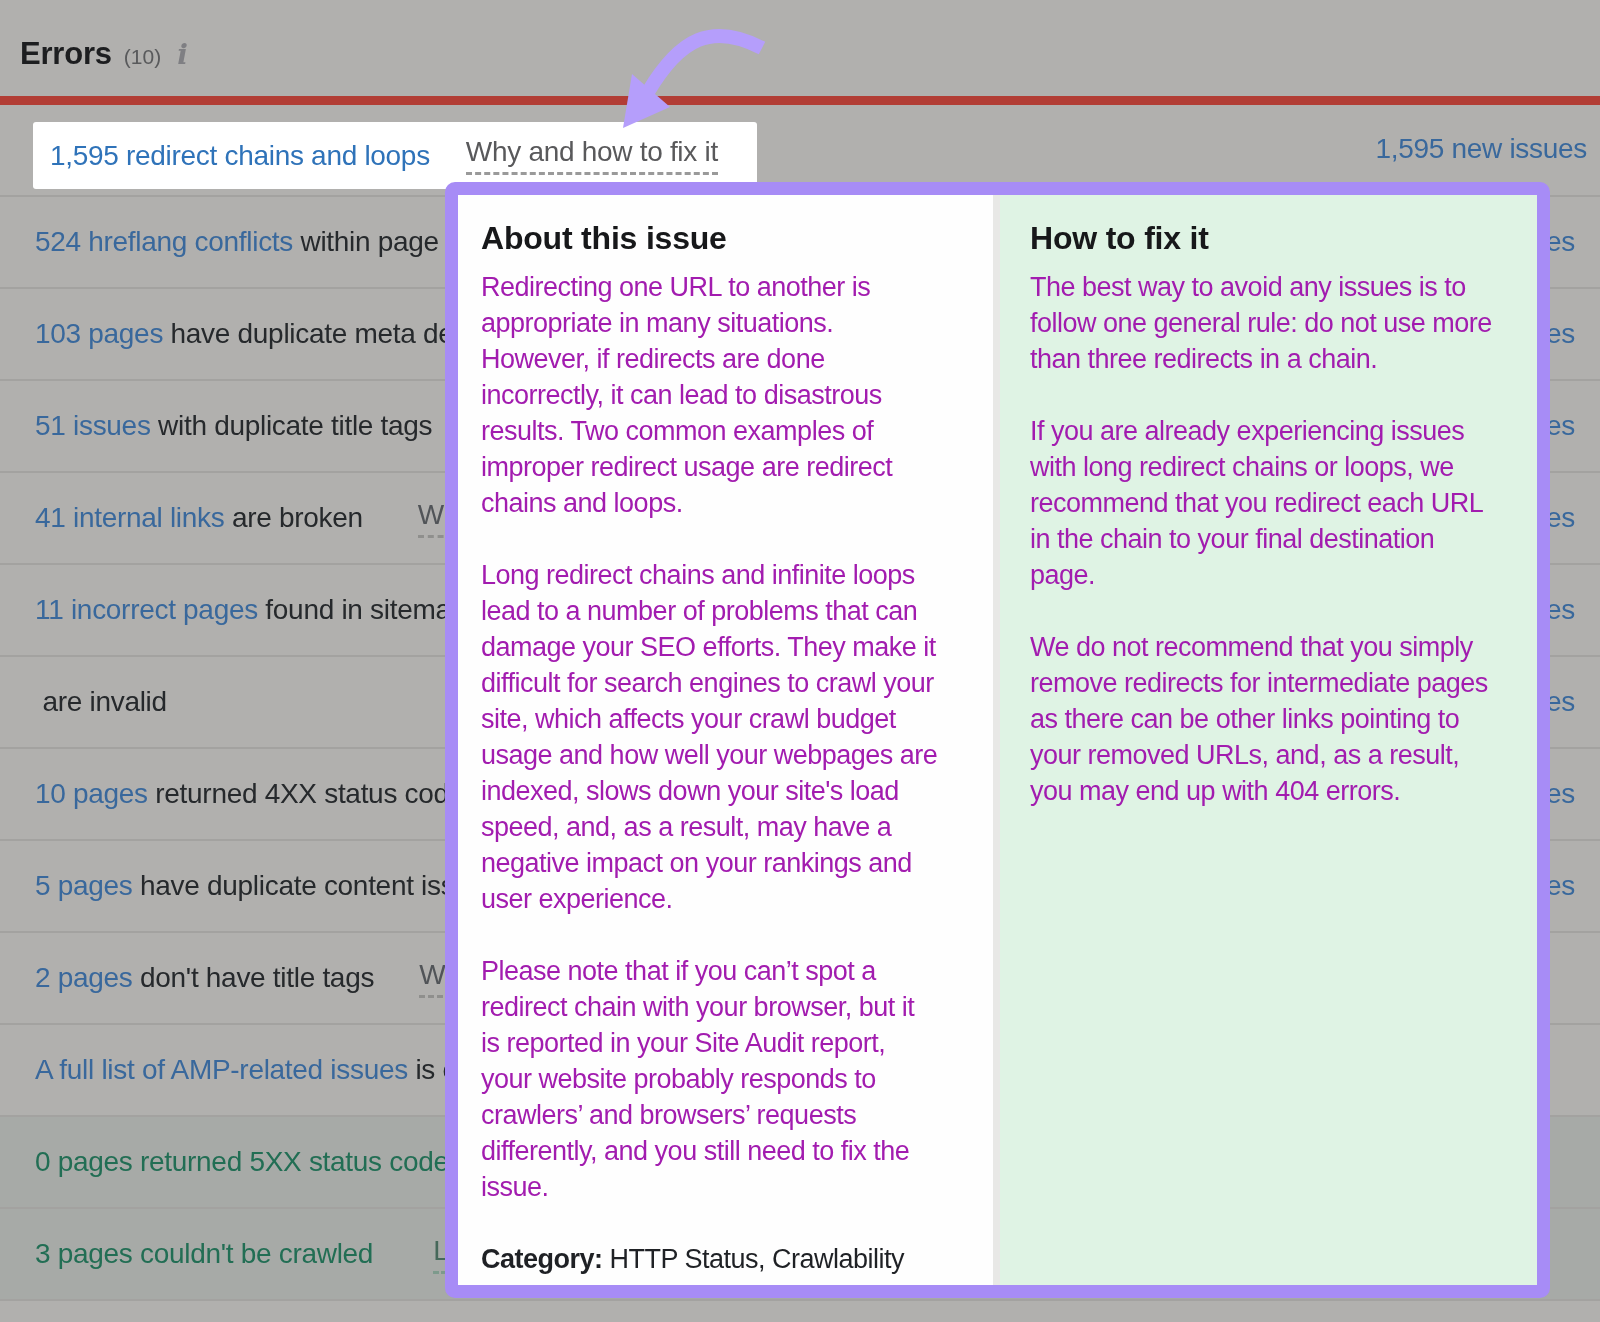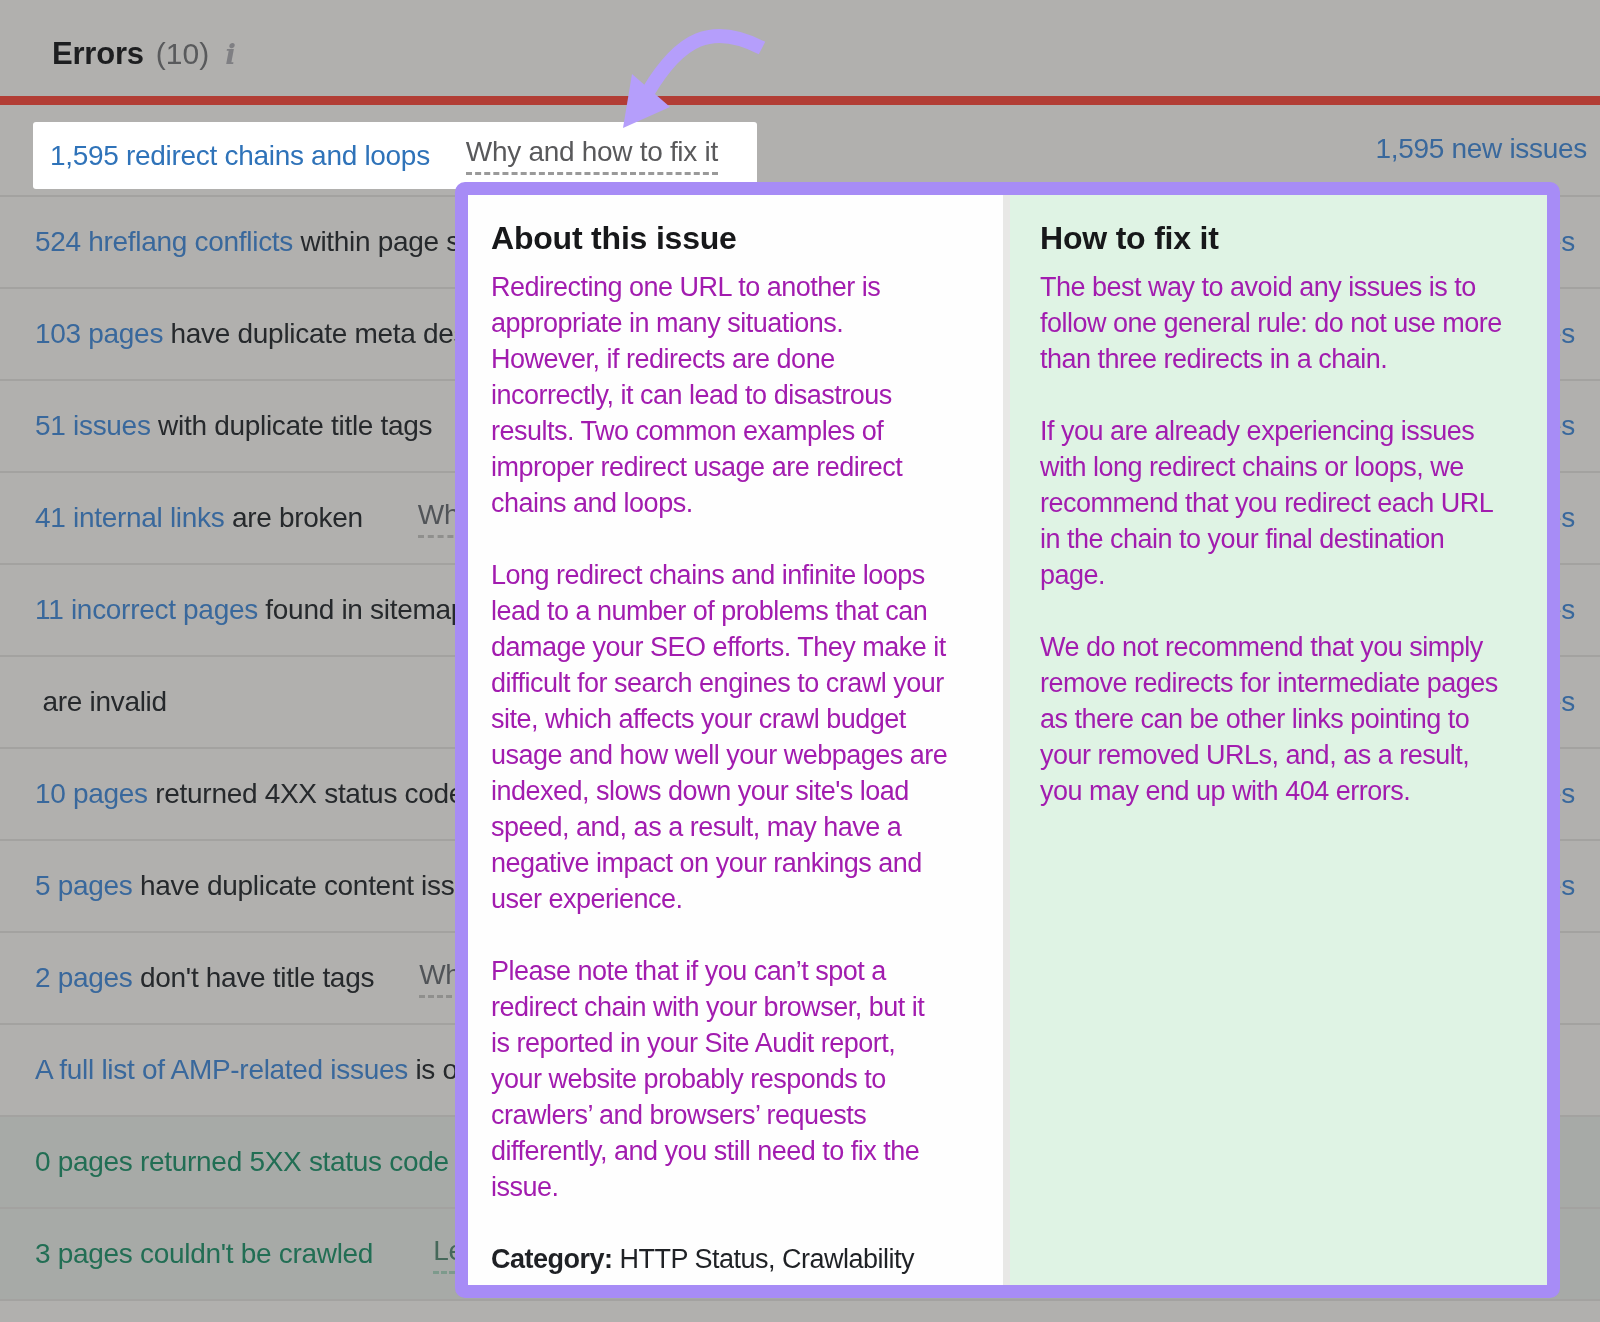--- a/index.html
+++ b/index.html
@@ -1,22 +1,22 @@
 <!DOCTYPE html>
 <html><head>
 <meta charset="utf-8">
 <style>
   html,body{margin:0;padding:0;}
   body{font-family:"Liberation Sans",sans-serif;}
   .screen{position:relative;width:1600px;height:1322px;background:#b1b0ae;overflow:hidden;}
 
   
-  .hdr{position:absolute;left:52px;top:36px;display:flex;align-items:baseline;gap:12px;z-index:1;}
+  .hdr{position:absolute;left:20px;top:36px;display:flex;align-items:baseline;gap:12px;z-index:1;}
   .hdr .title{font-size:31px;font-weight:bold;color:#1d1e20;letter-spacing:-0.2px;}
-  .hdr .count{font-size:30px;color:#595a5c;}
+  .hdr .count{font-size:21px;color:#595a5c;}
   .hdr .info{font-size:28px;color:#7f7f83;font-family:"DejaVu Serif",serif;font-style:italic;font-weight:600;margin-left:4px;}
 
   .redline{position:absolute;left:0;top:96px;width:100%;height:9px;background:#b23d35;z-index:1;}
 
   
   .row{position:absolute;left:0;right:0;height:92px;border-top:2px solid #a3a2a0;display:flex;align-items:center;padding-left:35px;font-size:28px;letter-spacing:-0.3px;z-index:1;box-sizing:border-box;}
   .row .num{color:#39689c;white-space:pre;}
   .row .rest{color:#26292c;white-space:pre;}
   .row .why{color:#515458;border-bottom:3px dashed #8f8f8d;padding-bottom:4px;margin-left:55px;white-space:pre;}
   .row .tail{position:absolute;right:25px;color:#39689c;}
@@ -26,21 +26,21 @@
   .bottom-sep{position:absolute;left:0;right:0;top:1299px;height:2px;background:#a3a2a0;z-index:1;}
 
   
   .row1{position:absolute;left:33px;top:122px;width:724px;height:67px;background:#ffffff;border-radius:3px;display:flex;align-items:center;padding-left:17px;font-size:28px;letter-spacing:-0.3px;z-index:2;box-sizing:border-box;}
   .row1 .issue{color:#2f73b9;white-space:pre;}
   .row1 .why{color:#59595b;border-bottom:3px dashed #9a9a9a;padding-bottom:4px;margin-left:36px;white-space:pre;}
 
   .new-issues{position:absolute;top:133px;right:13px;font-size:28px;letter-spacing:-0.3px;color:#39689c;z-index:2;}
 
   
-  .popup{position:absolute;left:455px;top:182px;width:1105px;height:1116px;border:13px solid #a78cf6;border-radius:10px;background:#e8e8e6;display:flex;z-index:3;box-sizing:border-box;}
+  .popup{position:absolute;left:445px;top:182px;width:1105px;height:1116px;border:13px solid #a78cf6;border-radius:10px;background:#e8e8e6;display:flex;z-index:3;box-sizing:border-box;}
   .col{box-sizing:border-box;height:100%;overflow:hidden;}
   .col-about{width:535px;background:#fefefe;padding:22px 24px 0 23px;}
   .col-gap{width:7px;background:#e8e8e6;}
   .col-fix{flex:1;background:#dff3e4;padding:22px 20px 0 30px;}
   .popup h2{margin:0 0 10px 0;font-size:32px;line-height:42px;font-weight:bold;color:#17181a;letter-spacing:-0.2px;}
   .popup p{margin:0 0 36px 0;font-size:27px;line-height:36px;color:#a21caf;letter-spacing:-0.5px;white-space:pre;}
   .category{font-size:27px;line-height:36px;color:#1f2125;letter-spacing:-0.5px;white-space:pre;}
   .category .lab{font-weight:bold;}
 
   

